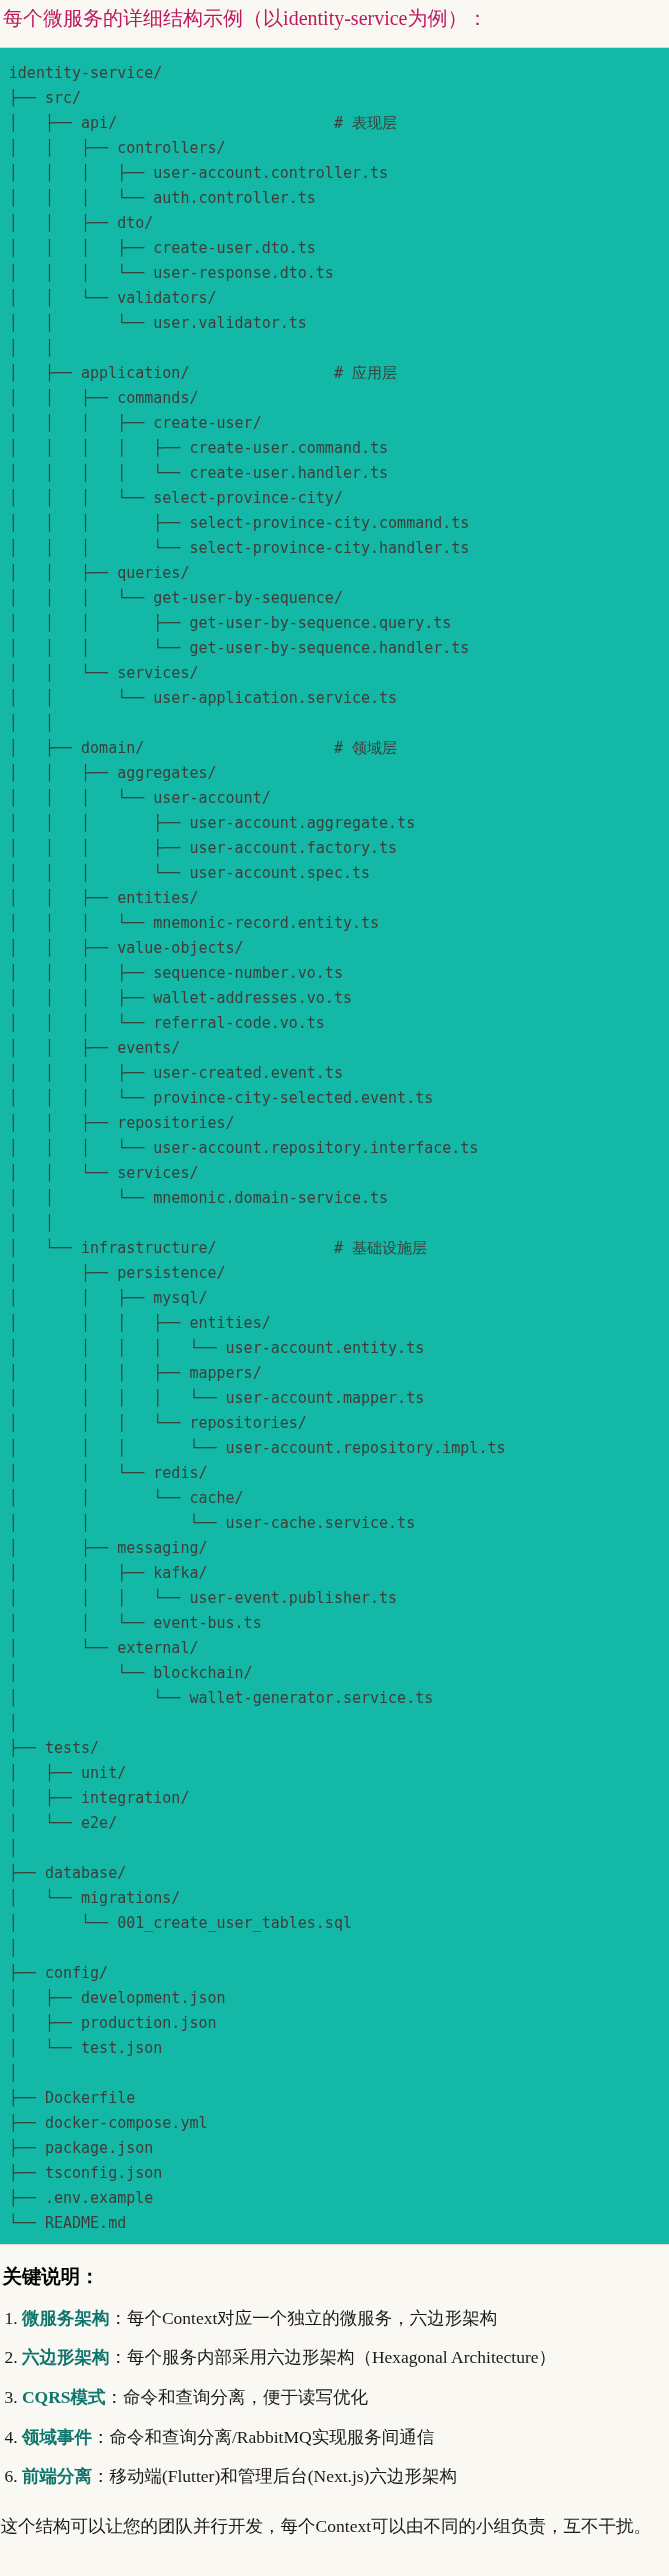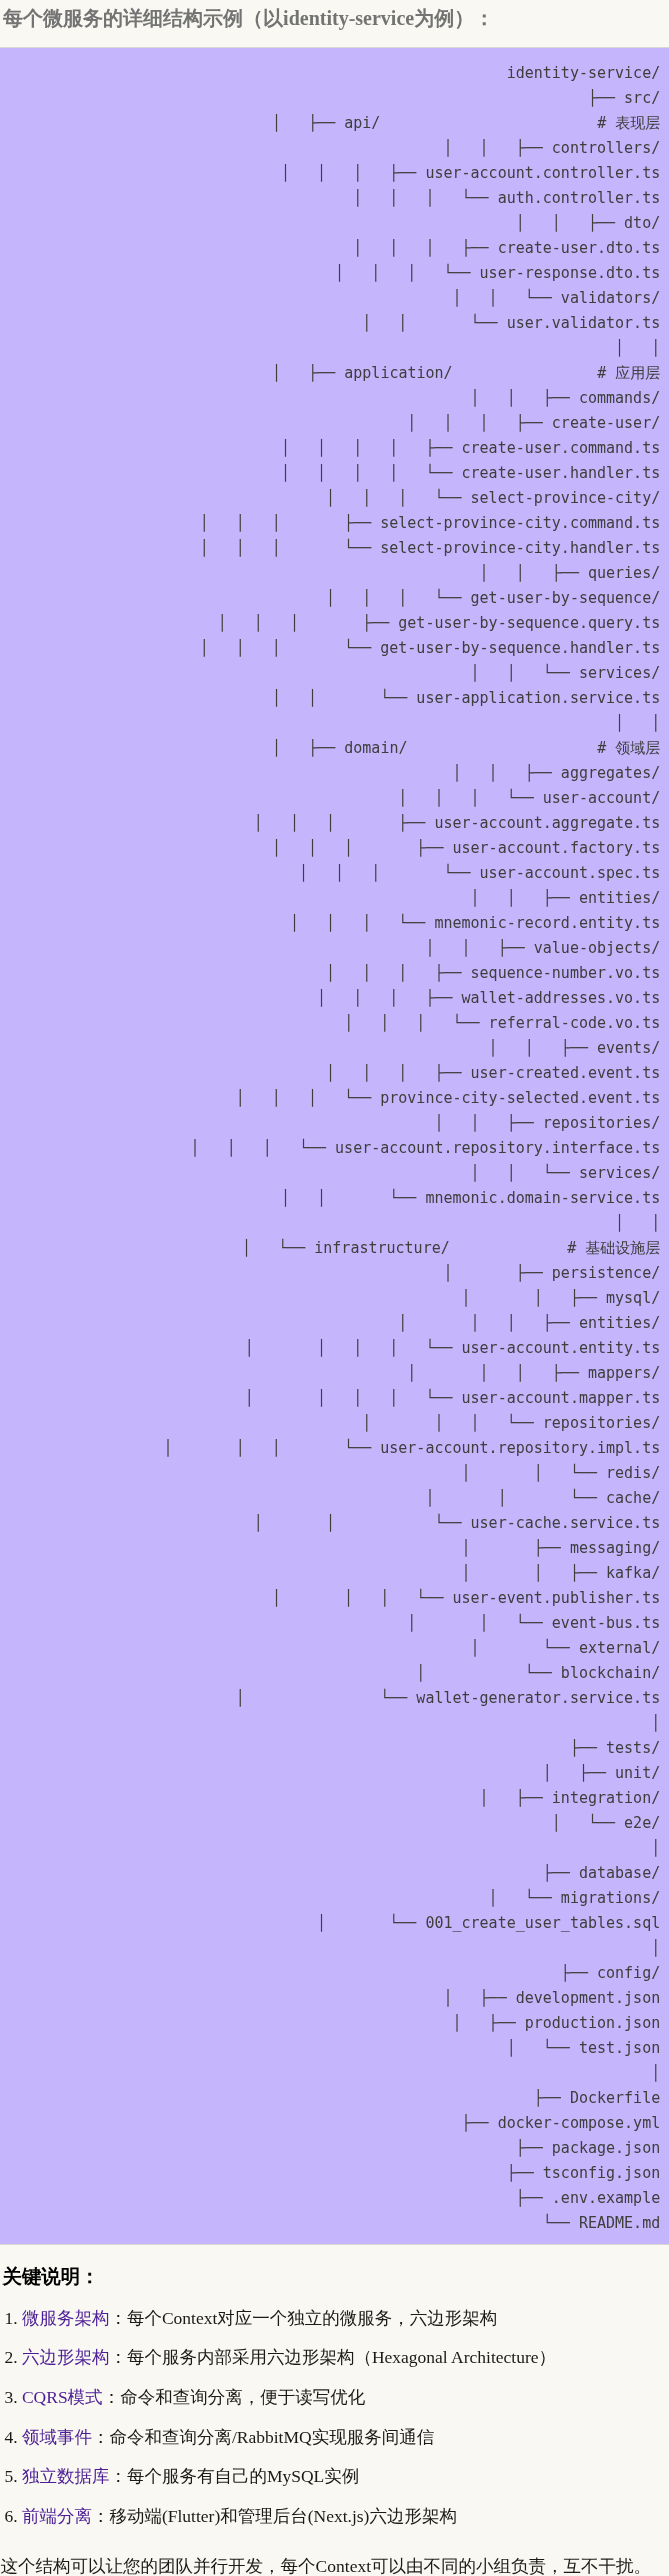--- a/index.html
+++ b/index.html
@@ -11,32 +11,31 @@
     height: 2576px;
     overflow: hidden;
     background: #f9f8f2;
     color: #1b1a17;
     font-family: "Liberation Serif", serif;
   }
   .page-title {
     margin: 3.8px 0 0 3.1px;
     font-size: 20px;
     line-height: 29px;
-    font-weight: 700;
-    color: #737373;
+    font-weight: 400;
+    color: #be185d;
     font-family: "Liberation Serif", serif;
   }
   .code-block {
     margin-top: 14.4px;
-    background: #c4b5fd;
+    background: #14b8a6;
     border-top: 0.6px solid #d9d8d0;
     border-bottom: 0.6px solid #d9d8d0;
     padding: 12.5px 8.8px 8.8px 8.8px;
     box-sizing: border-box;
-    text-align: right;
   }
   .code-block pre {
     margin: 0;
     font-family: "DejaVu Sans Mono", monospace;
     font-size: 15px;
     line-height: 25px;
     color: #3e3e3b;
     white-space: pre;
   }
   .notes-heading {
@@ -54,22 +53,22 @@
   .notes-list li {
     font-size: 17.5px;
     line-height: 24px;
     margin: 0 0 15.6px 0;
     color: #1b1a17;
   }
   .note-number {
     margin-right: 4.4px;
   }
   .note-term {
-    font-weight: 400;
-    color: #4c1d95;
+    font-weight: 700;
+    color: #0f766e;
   }
   .footer-note {
     margin: 26px 0 0 0.6px;
     font-size: 17.5px;
     line-height: 24px;
     color: #1b1a17;
   }
 </style>
 </head>
 <body>
@@ -166,18 +165,17 @@
 └── README.md</pre>
 </div>
 
 <h2 class="notes-heading">关键说明：</h2>
 
 <ol class="notes-list">
   <li><span class="note-number">1.</span><span class="note-term">微服务架构</span><span>：每个Context对应一个独立的微服务，六边形架构</span></li>
   <li><span class="note-number">2.</span><span class="note-term">六边形架构</span><span>：每个服务内部采用六边形架构（Hexagonal Architecture）</span></li>
   <li><span class="note-number">3.</span><span class="note-term">CQRS模式</span><span>：命令和查询分离，便于读写优化</span></li>
   <li><span class="note-number">4.</span><span class="note-term">领域事件</span><span>：命令和查询分离/RabbitMQ实现服务间通信</span></li>
-  <li><span class="note-number">5.</span><span class="note-term">独立数据库</span><span>：每个服务有自己的MySQL实例</span></li>
   <li><span class="note-number">6.</span><span class="note-term">前端分离</span><span>：移动端(Flutter)和管理后台(Next.js)六边形架构</span></li>
 </ol>
 
 <p class="footer-note">这个结构可以让您的团队并行开发，每个Context可以由不同的小组负责，互不干扰。</p>
 
 
 </body></html>

